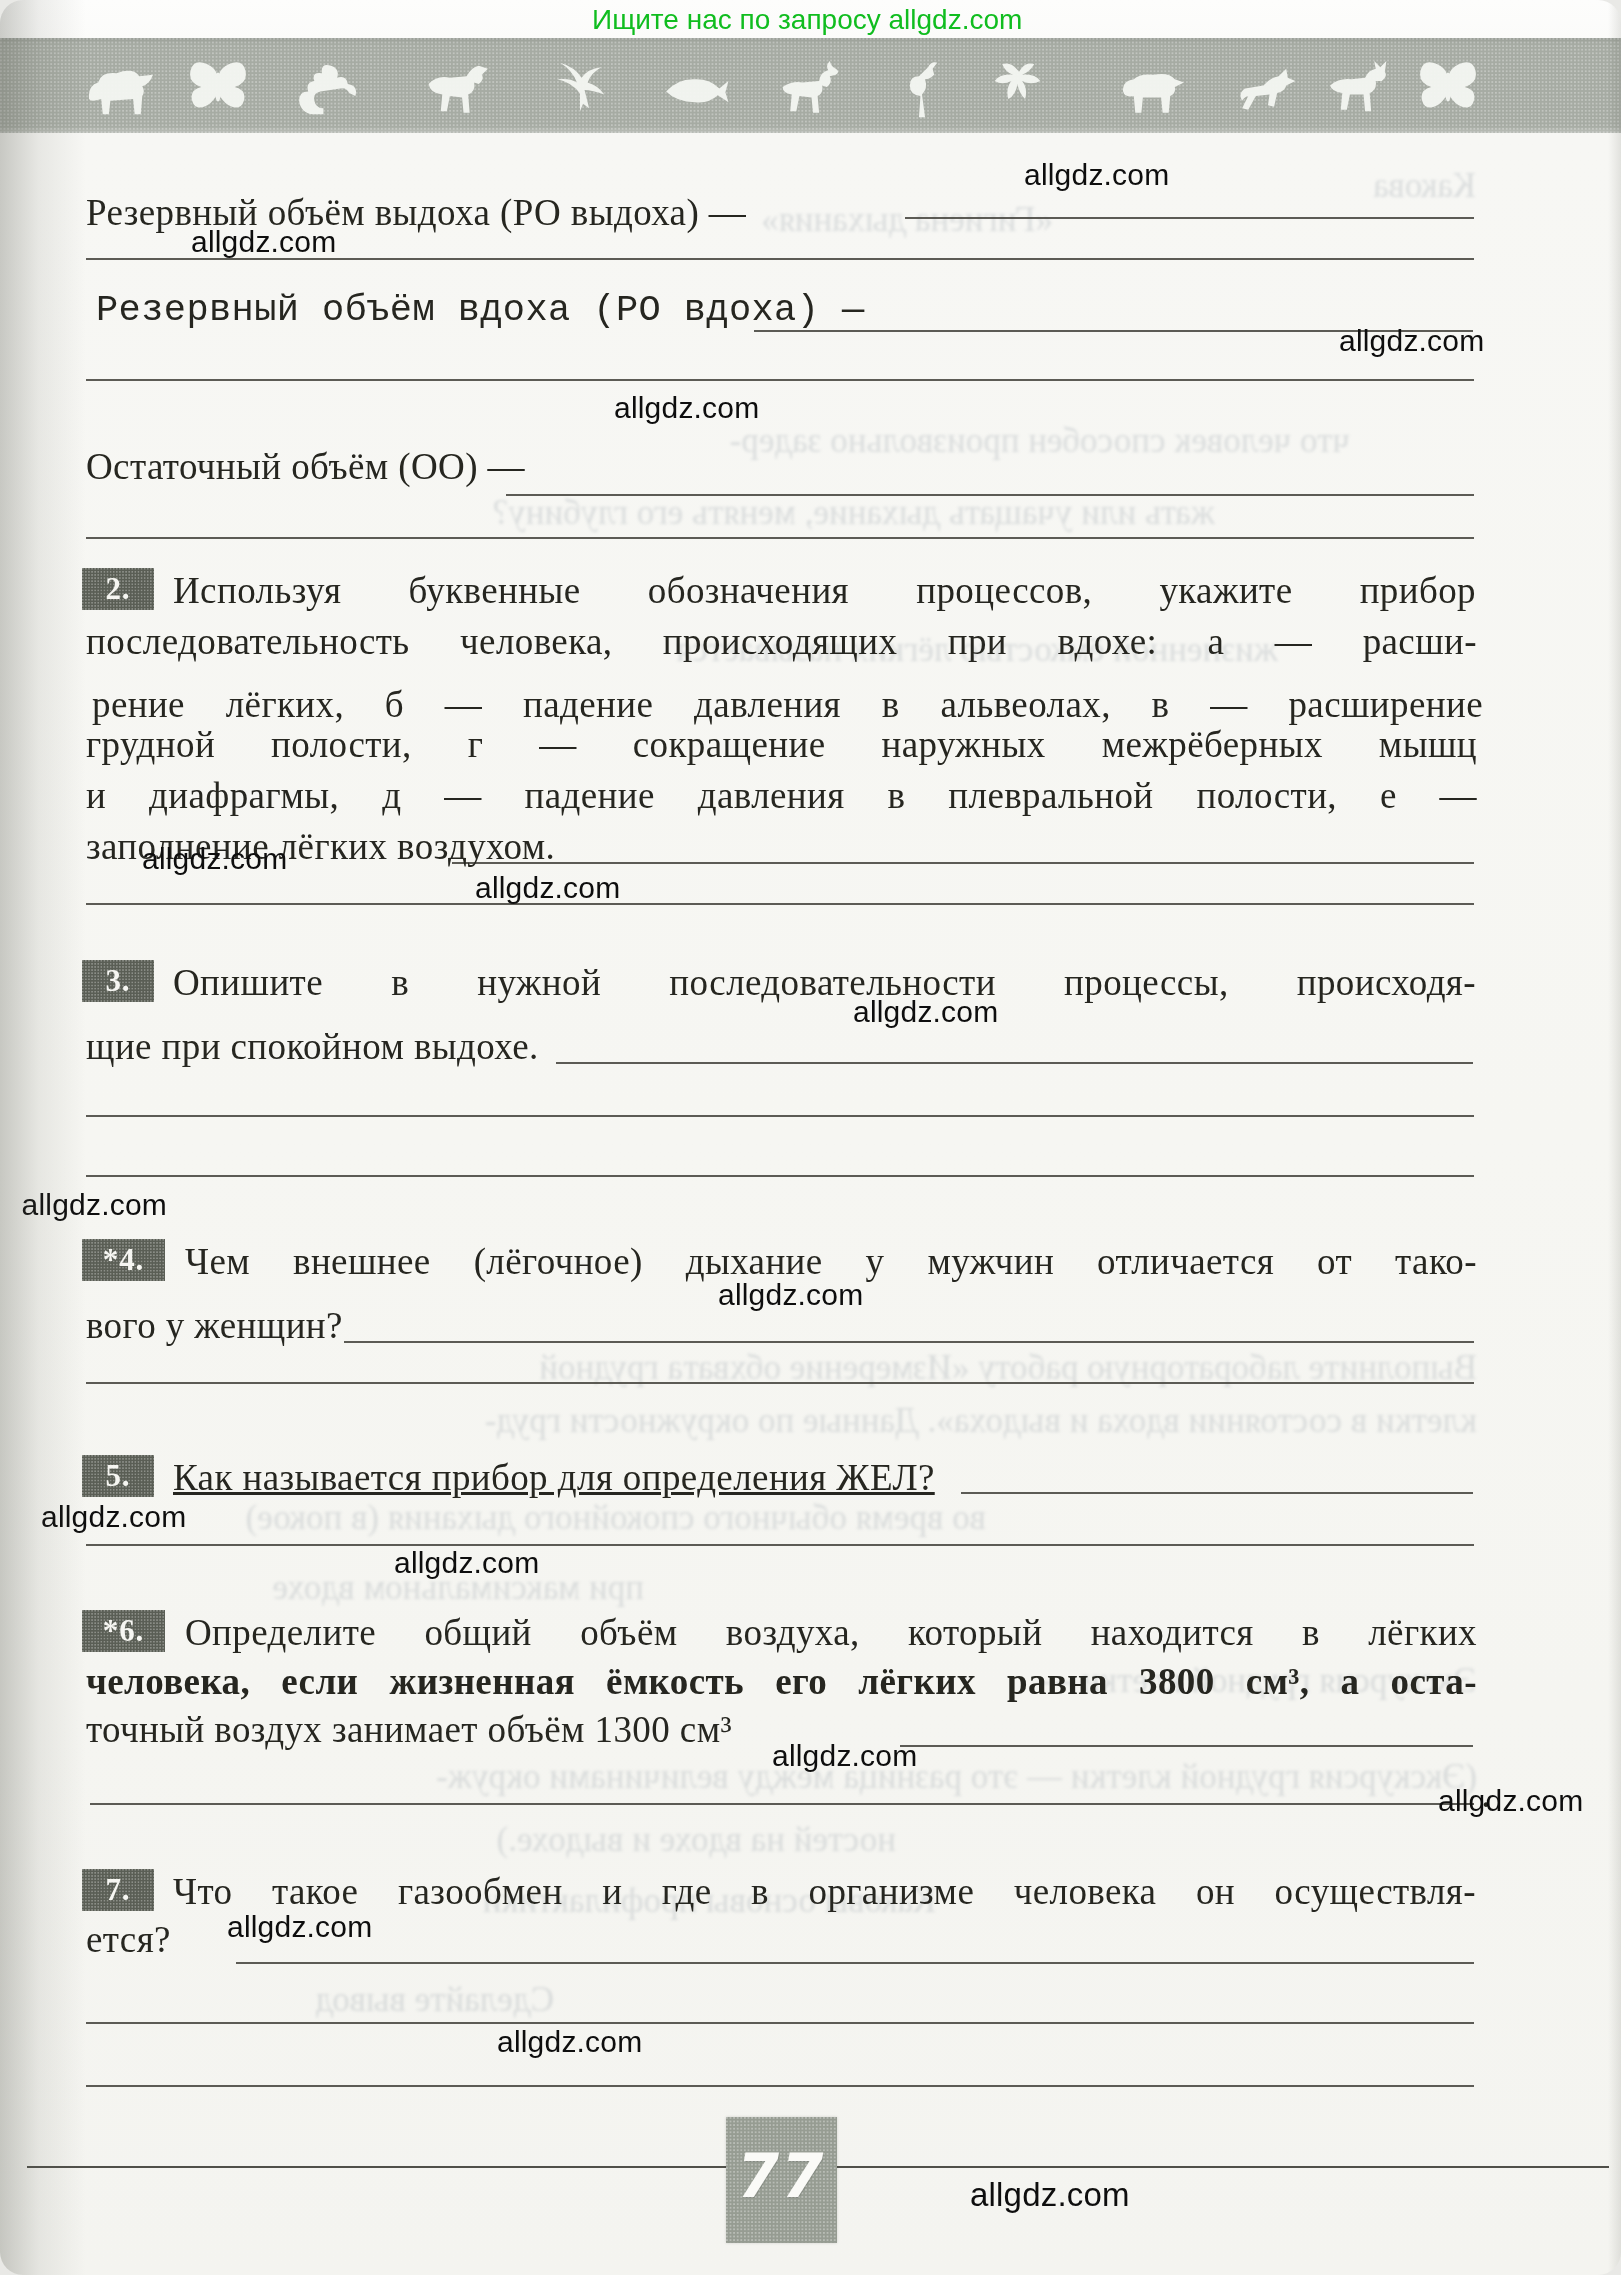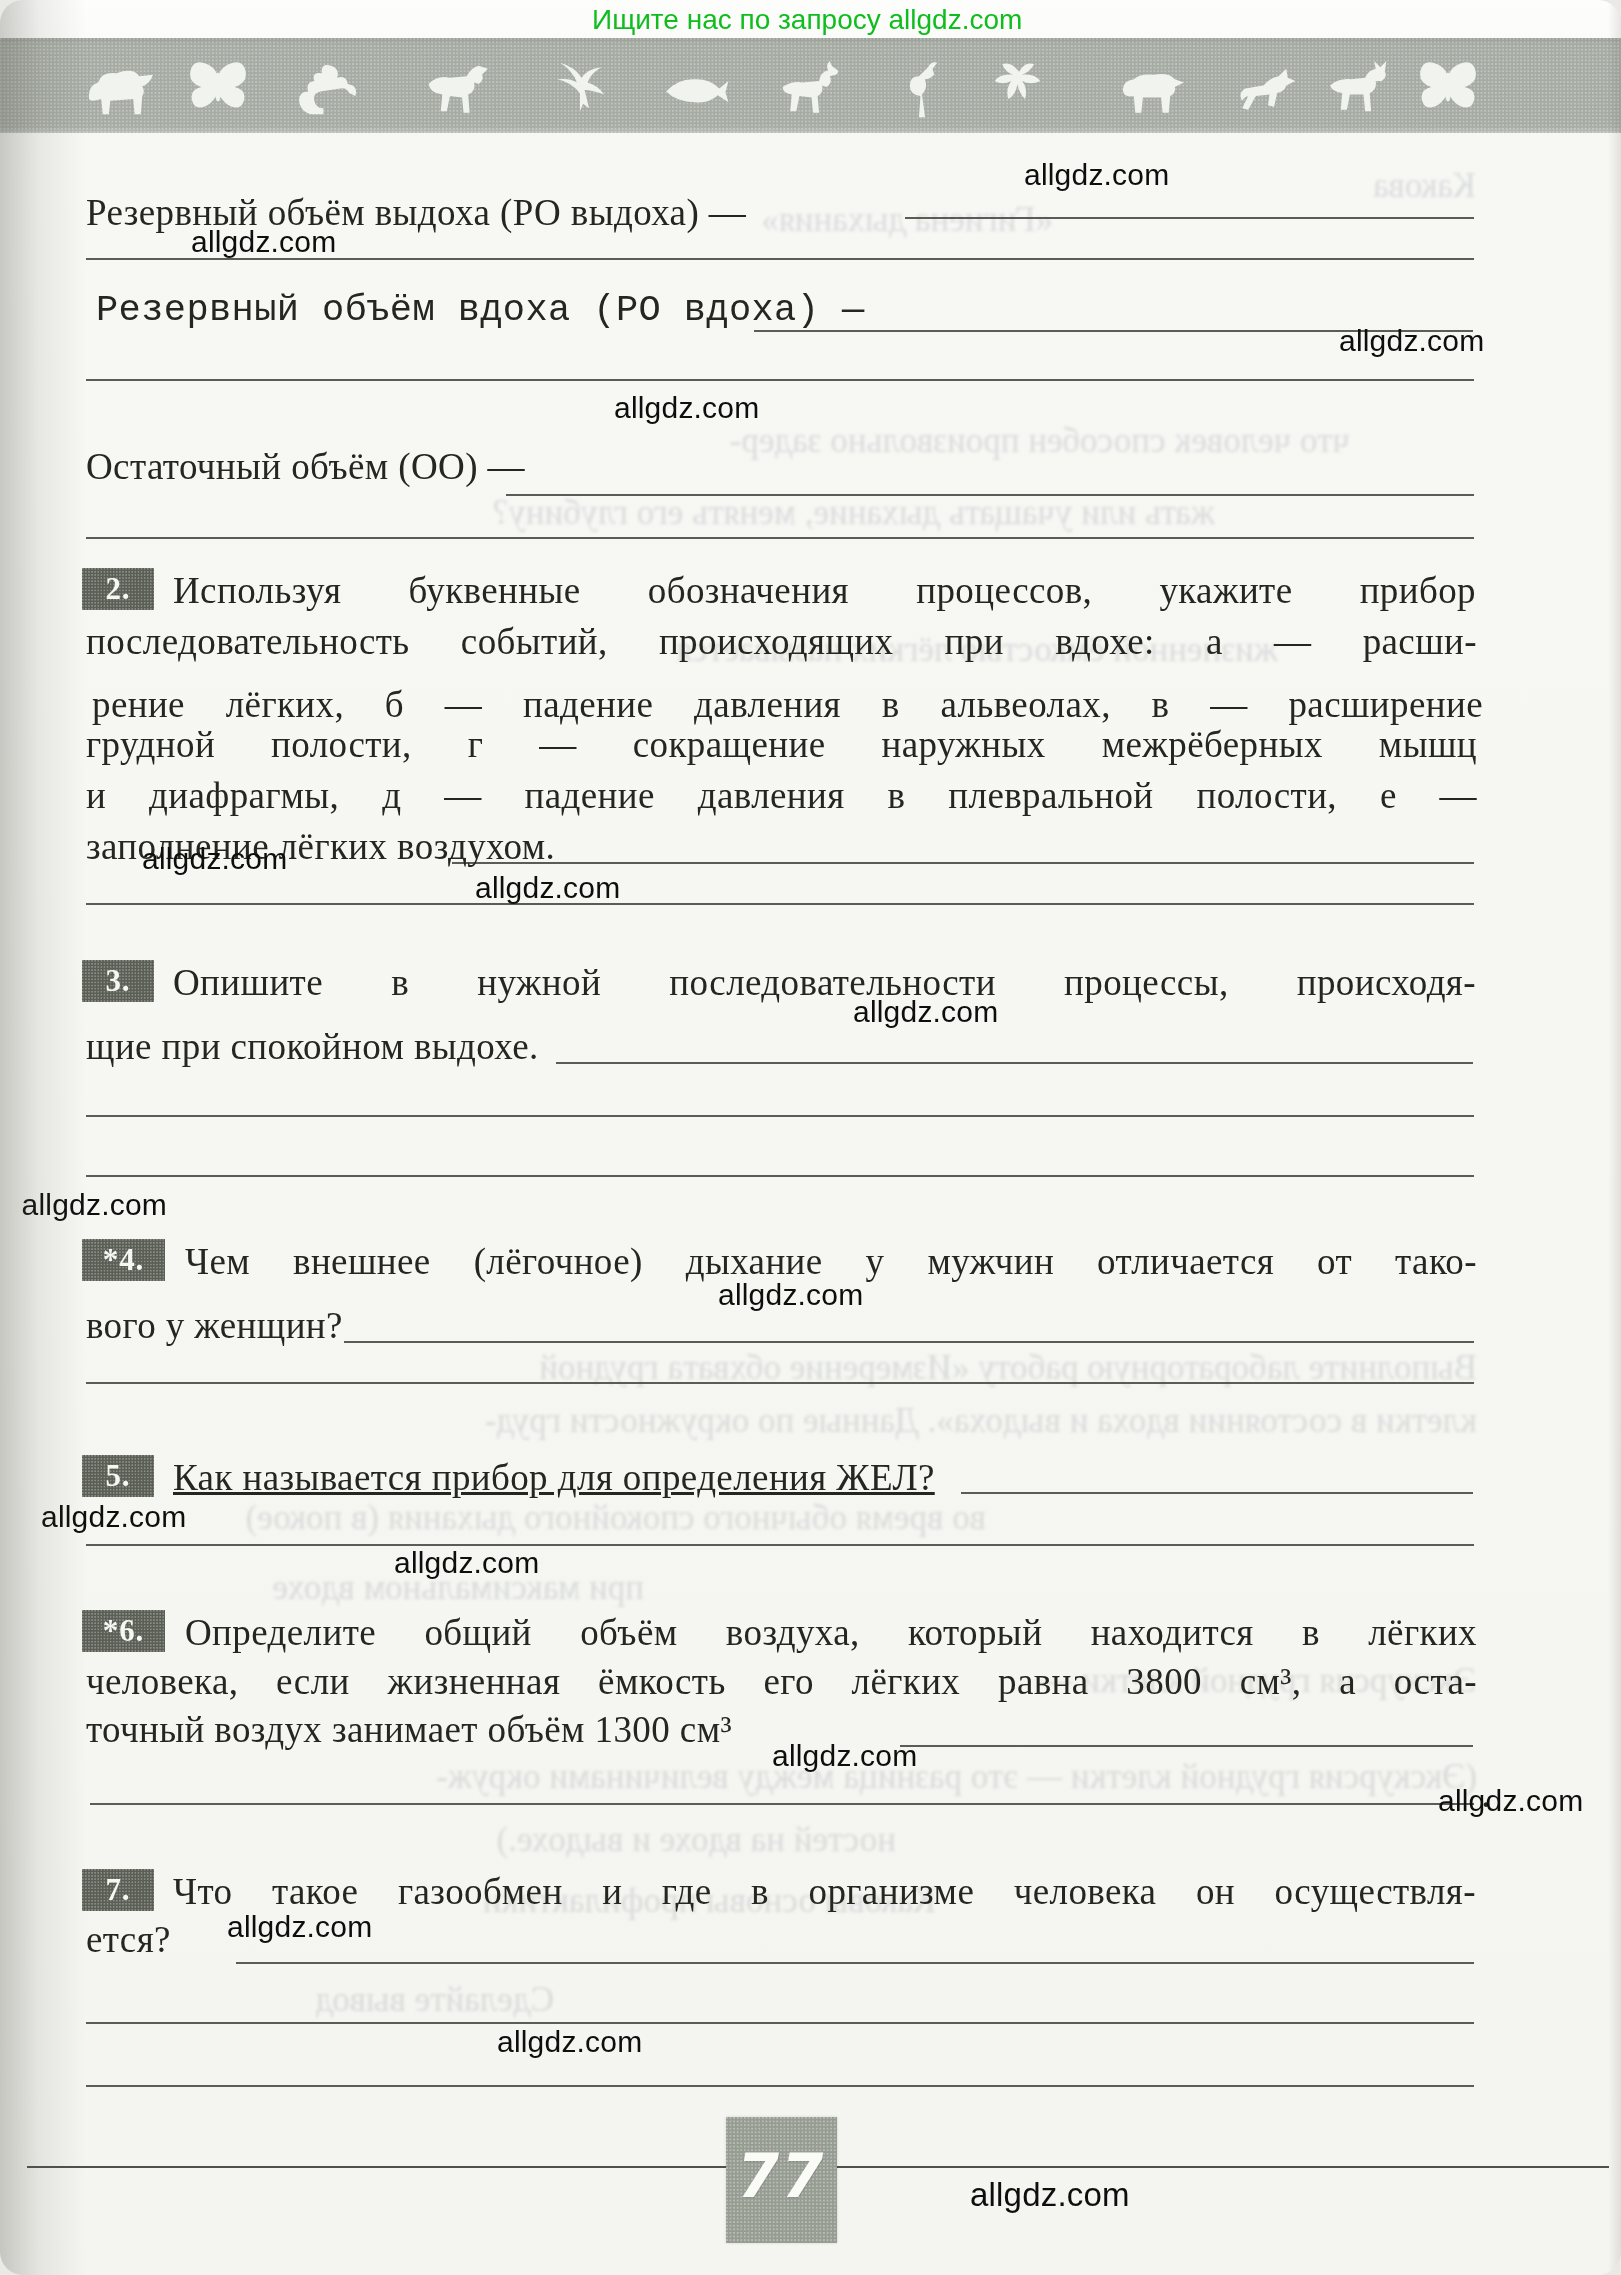--- a/index.html
+++ b/index.html
@@ -160,21 +160,21 @@
   <div class="wm" style="left:1339px;top:324px;">allgdz.com</div>
   <div class="ln" style="left:86px;top:379px;width:1388px;"></div>
 
   <div class="wm" style="left:614px;top:391px;">allgdz.com</div>
   <div class="t" style="left:86px;top:446px;">Остаточный объём (ОО) —</div>
   <div class="ln" style="left:506px;top:494px;width:968px;"></div>
   <div class="ln" style="left:86px;top:537px;width:1388px;"></div>
 
   <div class="badge" style="left:82px;top:568px;width:72px;">2.</div>
   <div class="t jt" style="left:173px;top:570px;width:1303px;">Используя буквенные обозначения процессов, укажите прибор</div>
-  <div class="t jt" style="left:86px;top:621px;width:1391px;">последовательность событий, происходящих при вдохе: а — расши-</div>
+  <div class="t jt" style="left:86px;top:621px;width:1391px;">последовательность человека, происходящих при вдохе: а — расши-</div>
   <div class="t jt" style="left:92px;top:672px;width:1391px;margin-top:12px;">рение лёгких, б — падение давления в альвеолах, в — расширение</div>
   <div class="t jt" style="left:86px;top:724px;width:1391px;">грудной полости, г — сокращение наружных межрёберных мышц</div>
   <div class="t" style="left:86px;top:826px;">заполнение лёгких воздухом.</div>
   <div class="t jt" style="left:86px;top:775px;width:1391px;">и диафрагмы, д — падение давления в плевральной полости, е —</div>
   <div class="ln" style="left:452px;top:862px;width:1022px;"></div>
   <div class="wm" style="left:142px;top:842px;">allgdz.com</div>
   <div class="ln" style="left:86px;top:903px;width:1388px;"></div>
   <div class="wm" style="left:475px;top:871px;">allgdz.com</div>
 
   <div class="badge" style="left:82px;top:960px;width:72px;">3.</div>
@@ -195,21 +195,21 @@
 
   <div class="badge" style="left:82px;top:1455px;width:72px;">5.</div>
   <div class="t" style="left:173px;top:1457px;text-decoration:underline;">Как называется прибор для определения ЖЕЛ?</div>
   <div class="ln" style="left:961px;top:1492px;width:512px;"></div>
   <div class="wm" style="left:41px;top:1500px;">allgdz.com</div>
   <div class="ln" style="left:86px;top:1544px;width:1388px;"></div>
   <div class="wm" style="left:394px;top:1546px;">allgdz.com</div>
 
   <div class="badge" style="left:82px;top:1610px;width:83px;">*6.</div>
   <div class="t jt" style="left:185px;top:1612px;width:1292px;">Определите общий объём воздуха, который находится в лёгких</div>
-  <div class="t jt" style="left:86px;top:1661px;width:1391px;">человека, если жизненная ёмкость его лёгких равна 3800 см³, а оста-</div>
+  <div class="t jt" style="left:86px;top:1661px;width:1391px;font-weight:bold;">человека, если жизненная ёмкость его лёгких равна 3800 см³, а оста-</div>
   <div class="t" style="left:86px;top:1709px;">точный воздух занимает объём 1300 см³</div>
   <div class="ln" style="left:900px;top:1745px;width:573px;"></div>
   <div class="wm" style="left:772px;top:1739px;">allgdz.com</div>
   <div class="ln" style="left:90px;top:1803px;width:1384px;"></div>
   <div class="endmark" style="left:1481px;top:1770px;">.</div>
   <div class="wm" style="left:1438px;top:1784px;">allgdz.com</div>
 
   <div class="badge" style="left:82px;top:1869px;width:72px;">7.</div>
   <div class="t jt" style="left:173px;top:1871px;width:1303px;">Что такое газообмен и где в организме человека он осуществля-</div>
   <div class="t" style="left:86px;top:1919px;">ется?</div>

